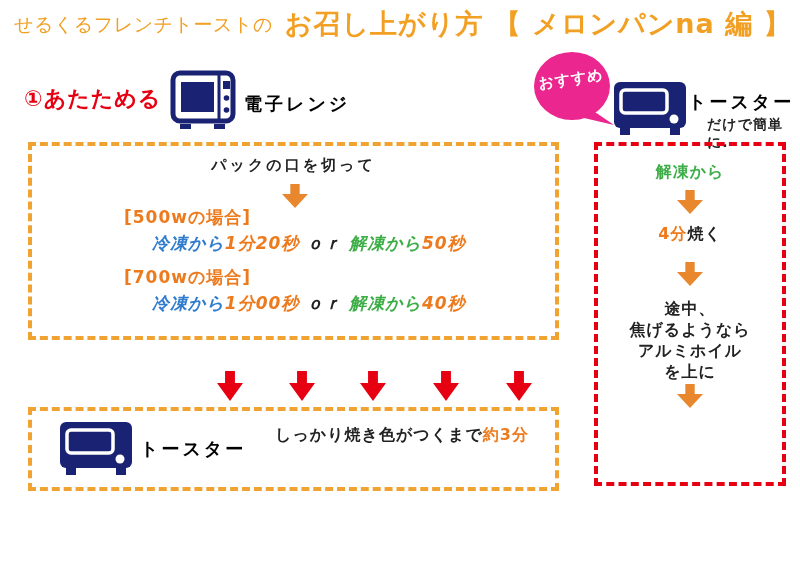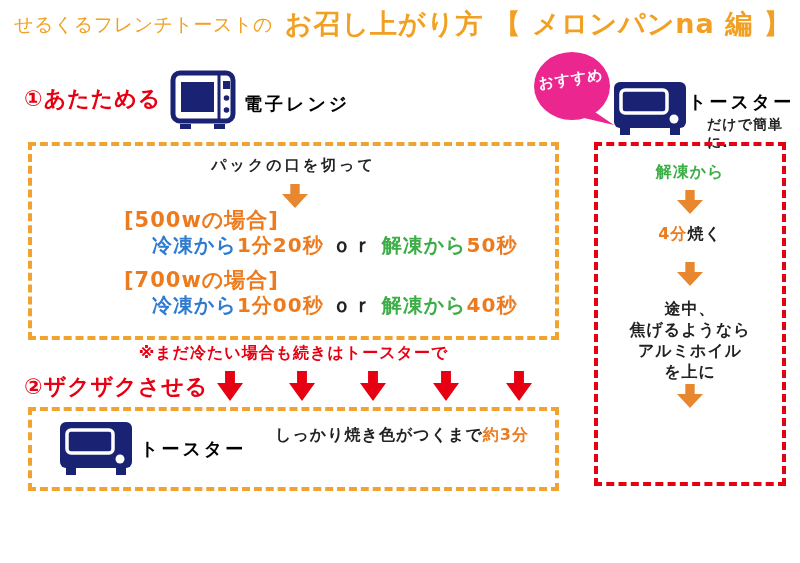--- a/index.html
+++ b/index.html
@@ -33,22 +33,22 @@
     background:#E8872E;
     clip-path: polygon(32% 0, 68% 0, 68% 42%, 100% 42%, 50% 100%, 0 42%, 32% 42%);
   }
   .arrow-red {
     background:#E60012;
     clip-path: polygon(31% 0, 69% 0, 69% 40%, 100% 40%, 50% 100%, 0 40%, 31% 40%);
   }
 
   
   .intro-line { left:0; right:0; top:10px; text-align:center; font-size:15px; font-weight:bold; color:#222; letter-spacing:3px; }
-  .case-header { font-size:21px; font-weight:bold; color:#ED7B1E; letter-spacing:1px; }
-  .case-line { font-size:20px; font-weight:bold; letter-spacing:1px; white-space:nowrap; }
+  .case-header { font-size:17px; font-weight:bold; color:#ED7B1E; letter-spacing:1px; }
+  .case-line { font-size:17px; font-weight:bold; letter-spacing:1px; white-space:nowrap;font-style:italic; }
   .box-note { text-align:center; font-size:16px; font-weight:bold; color:#E60012; letter-spacing:1px; }
 
   
   .result-line { font-size:16px; font-weight:bold; color:#222; letter-spacing:1px; white-space:nowrap; }
 
   
   .bubble-wrap { left:532px; top:50px; width:86px; height:78px; }
   .bubble-label {
     position:absolute; left:6px; top:20px; width:66px; text-align:center;
     color:#fff; font-size:15px; font-weight:bold; transform:rotate(-8deg); letter-spacing:1px;
@@ -122,23 +122,21 @@
     </div>
 
     <div class="abs case-header" style="left:92px; top:120px;">[700wの場合]</div>
     <div class="abs case-line" style="left:120px; top:146px;text-align:right;">
       <span class="c-blue">冷凍から</span><span class="c-deeporange">1分00秒</span>
       <span class="c-black">ｏｒ</span>
       <span class="c-green">解凍から</span><span class="c-deeporange">40秒</span>
     </div>
   </div>
 
-  <div class="abs box-note" style="left:28px; top:343px; width:531px;">※まだ冷たい場合も続きはトースターで</div>
 
-  <div class="abs step-heading" style="left:24px; top:372px;">②ザクザクさせる</div>
   <div class="abs arrow-red" style="left:217px; top:371px; width:26px; height:30px;"></div>
   <div class="abs arrow-red" style="left:289px; top:371px; width:26px; height:30px;"></div>
   <div class="abs arrow-red" style="left:360px; top:371px; width:26px; height:30px;"></div>
   <div class="abs arrow-red" style="left:433px; top:371px; width:26px; height:30px;"></div>
   <div class="abs arrow-red" style="left:506px; top:371px; width:26px; height:30px;"></div>
 
   <div class="abs box-orange" style="left:28px; top:407px; width:531px; height:84px;">
     <span class="abs" style="left:26px; top:9px;">
       <svg width="76" height="58" viewBox="0 0 76 58">
         <rect x="2" y="2" width="72" height="46" rx="6" fill="#1A2373"></rect>

